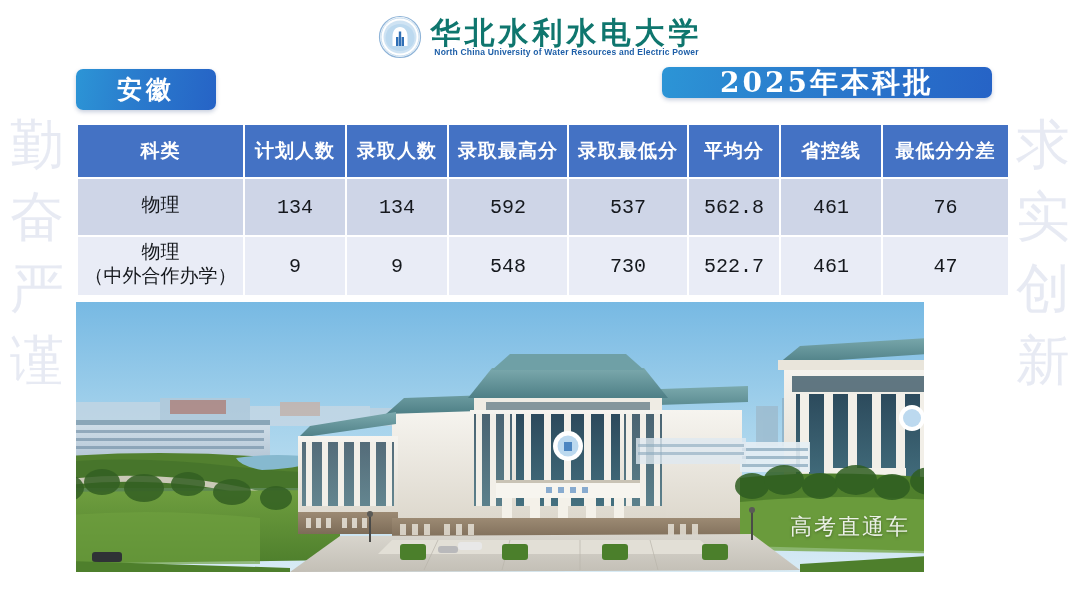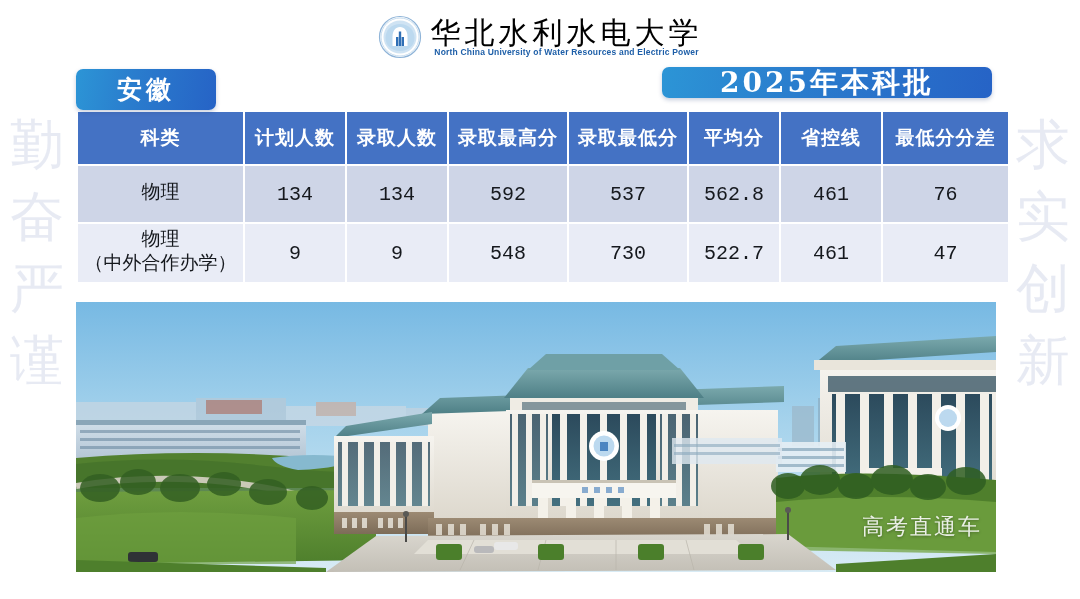--- a/index.html
+++ b/index.html
@@ -60,22 +60,22 @@
   }
   .logo-text {
     display: flex;
     flex-direction: column;
     align-items: center;
     line-height: 1;
   }
   .logo-cn {
     font-family: "DejaVu Serif", "Liberation Serif", serif;
     font-size: 30px;
-    font-weight: 400;
-    color: #000000;
+    font-weight: 700;
+    color: #0f766e;
     letter-spacing: 4px;
     white-space: nowrap;
   }
   .logo-en {
     font-size: 8.5px;
     color: #1e5fa8;
     letter-spacing: .2px;
     white-space: nowrap;
     font-weight: 600;
   }
@@ -104,21 +104,21 @@
     right: 88px; top: 67px;
     width: 330px; height: 31px;
     font-size: 28px;
     letter-spacing: 3px;
   }
 
   
   .score-table {
     position: absolute;
     left: 76px;
-    top: 110px;
+    top: 123px;
     width: 920px;
     border-collapse: separate;
     border-spacing: 2px;
     z-index: 2;
     table-layout: fixed;
   }
   .score-table th,
   .score-table td {
     text-align: center;
     vertical-align: middle;
@@ -145,21 +145,21 @@
     font-size: 19px;
     line-height: 1.25;
   }
   .cat .sub { display: block; font-size: 19px; }
 
   
   .photo {
     position: absolute;
     left: 76px;
     top: 302px;
-    width: 920px;
+    width: 848px;
     height: 270px;
     overflow: hidden;
     z-index: 2;
     background: #a16207;
   }
   .photo svg { display: block; width: 100%; height: 100%; }
 
   .photo-watermark {
     position: absolute;
     right: 14px;

